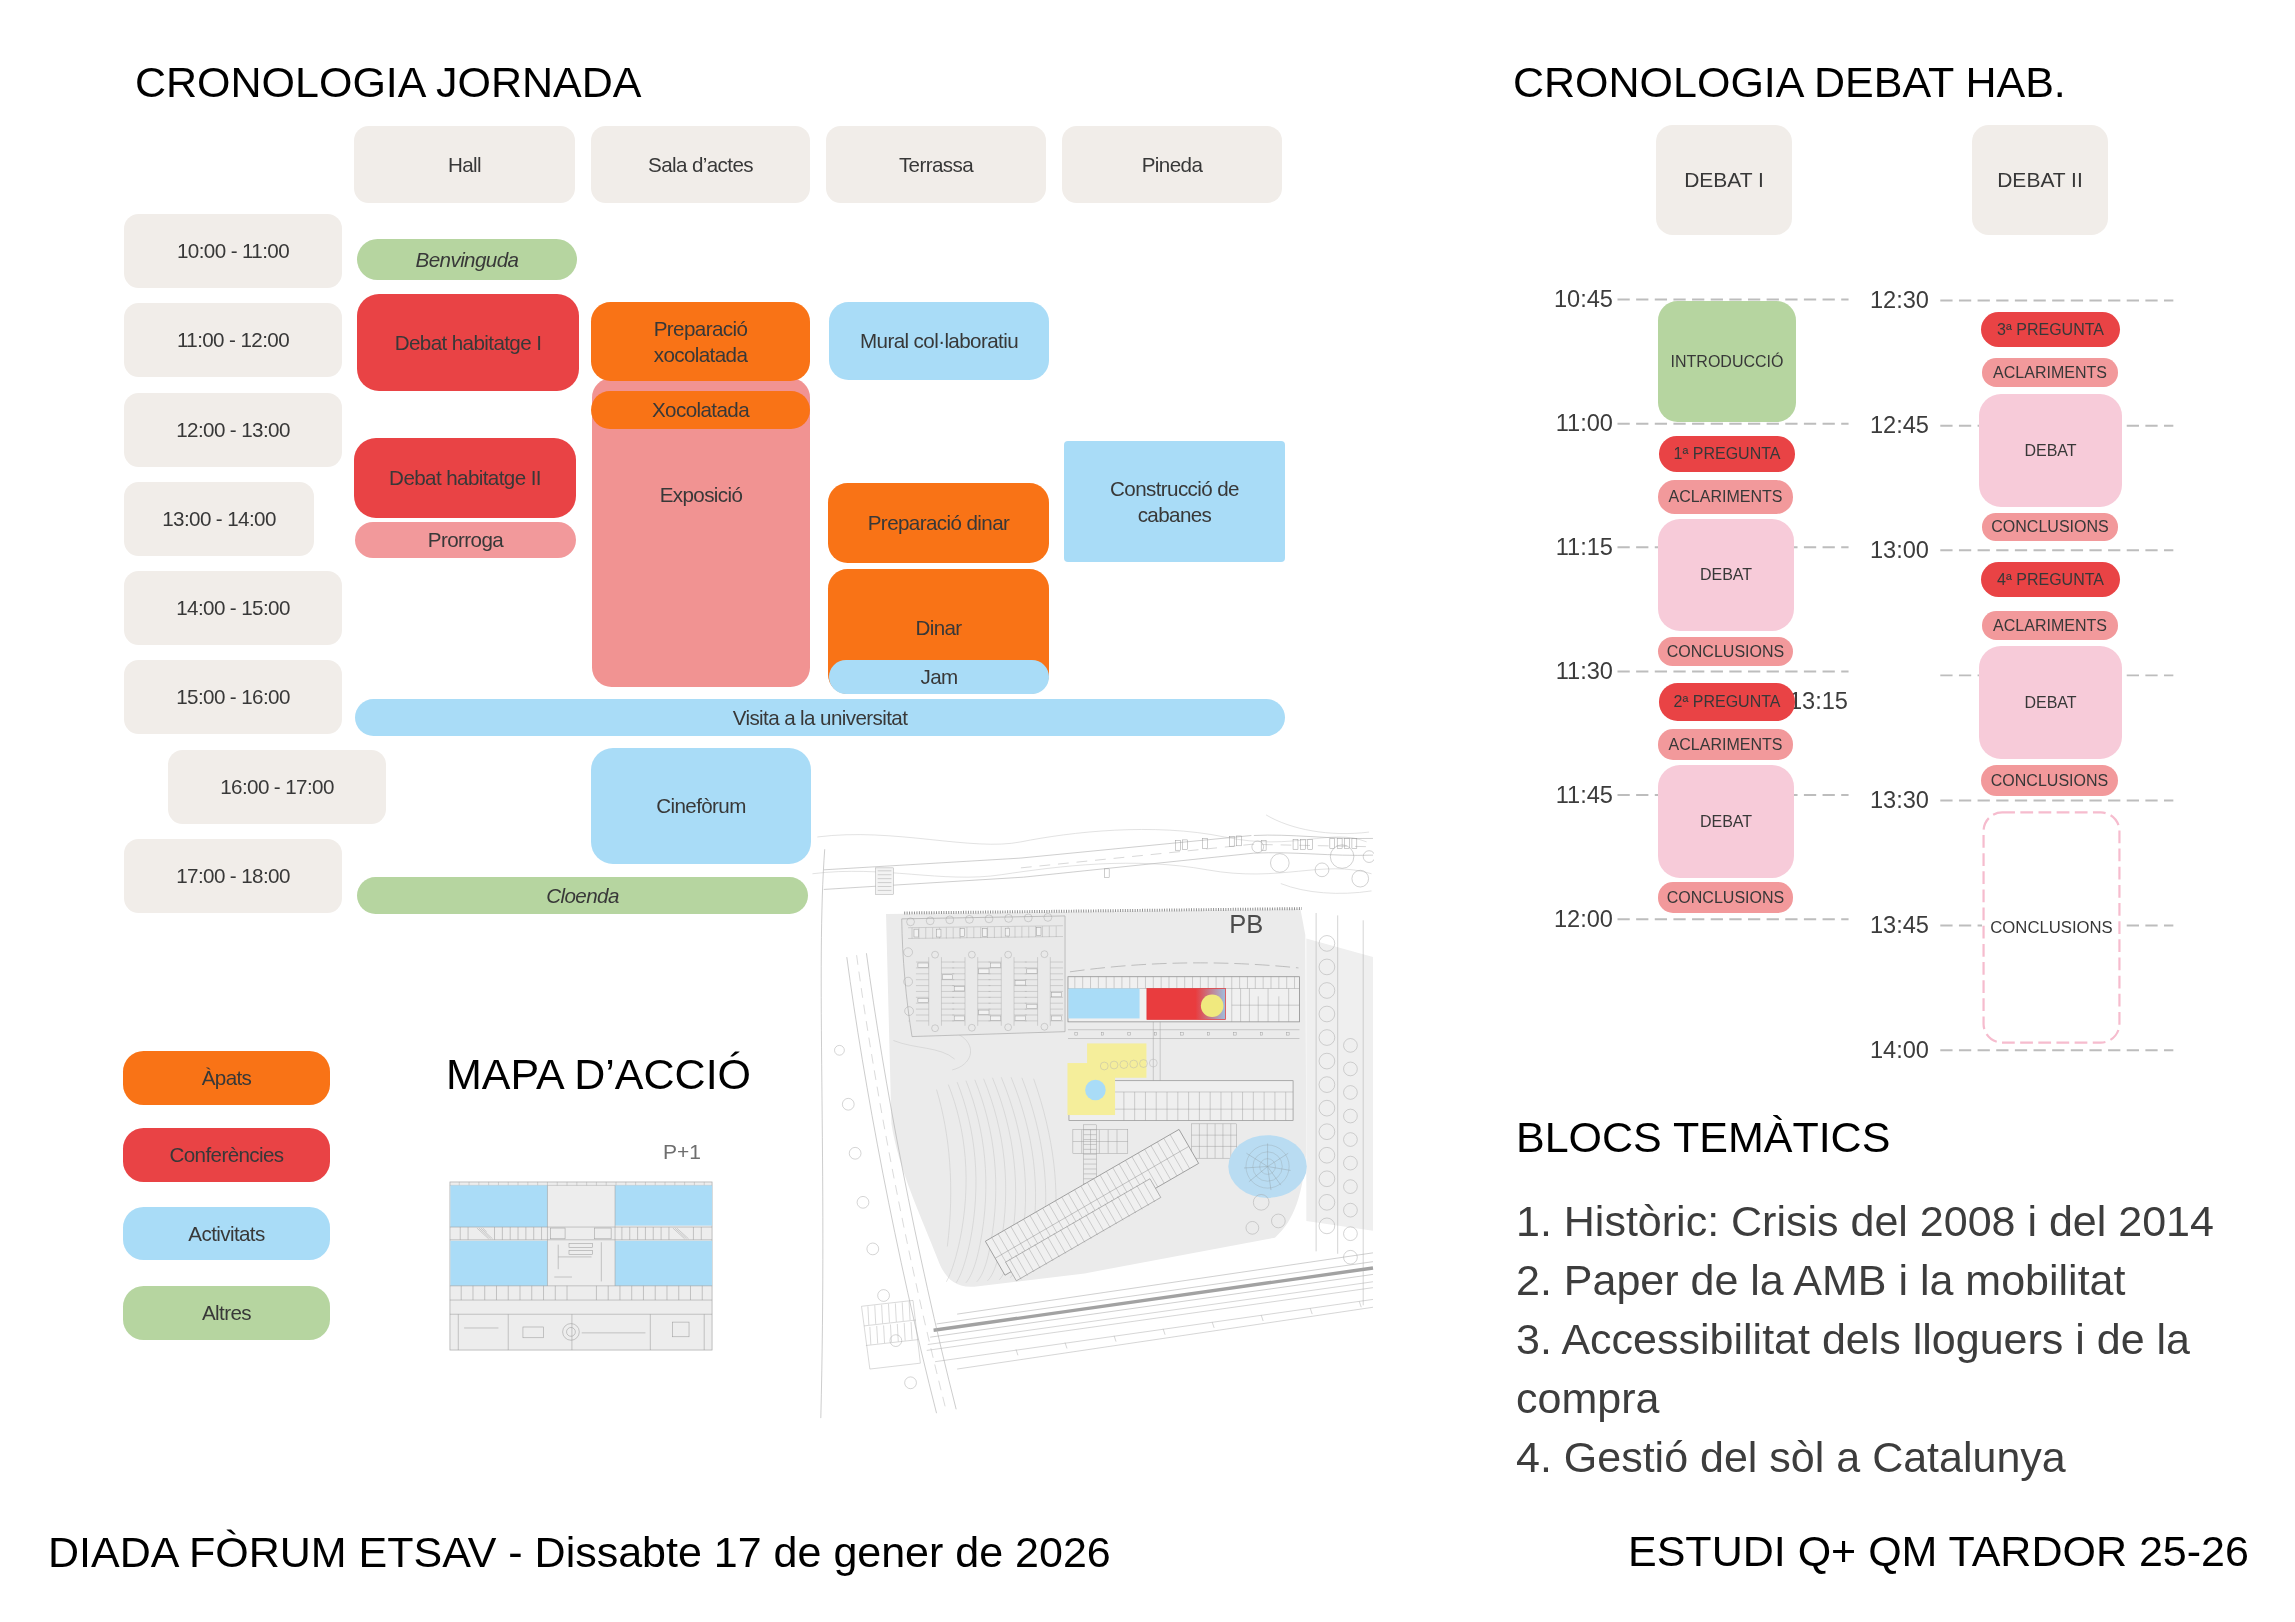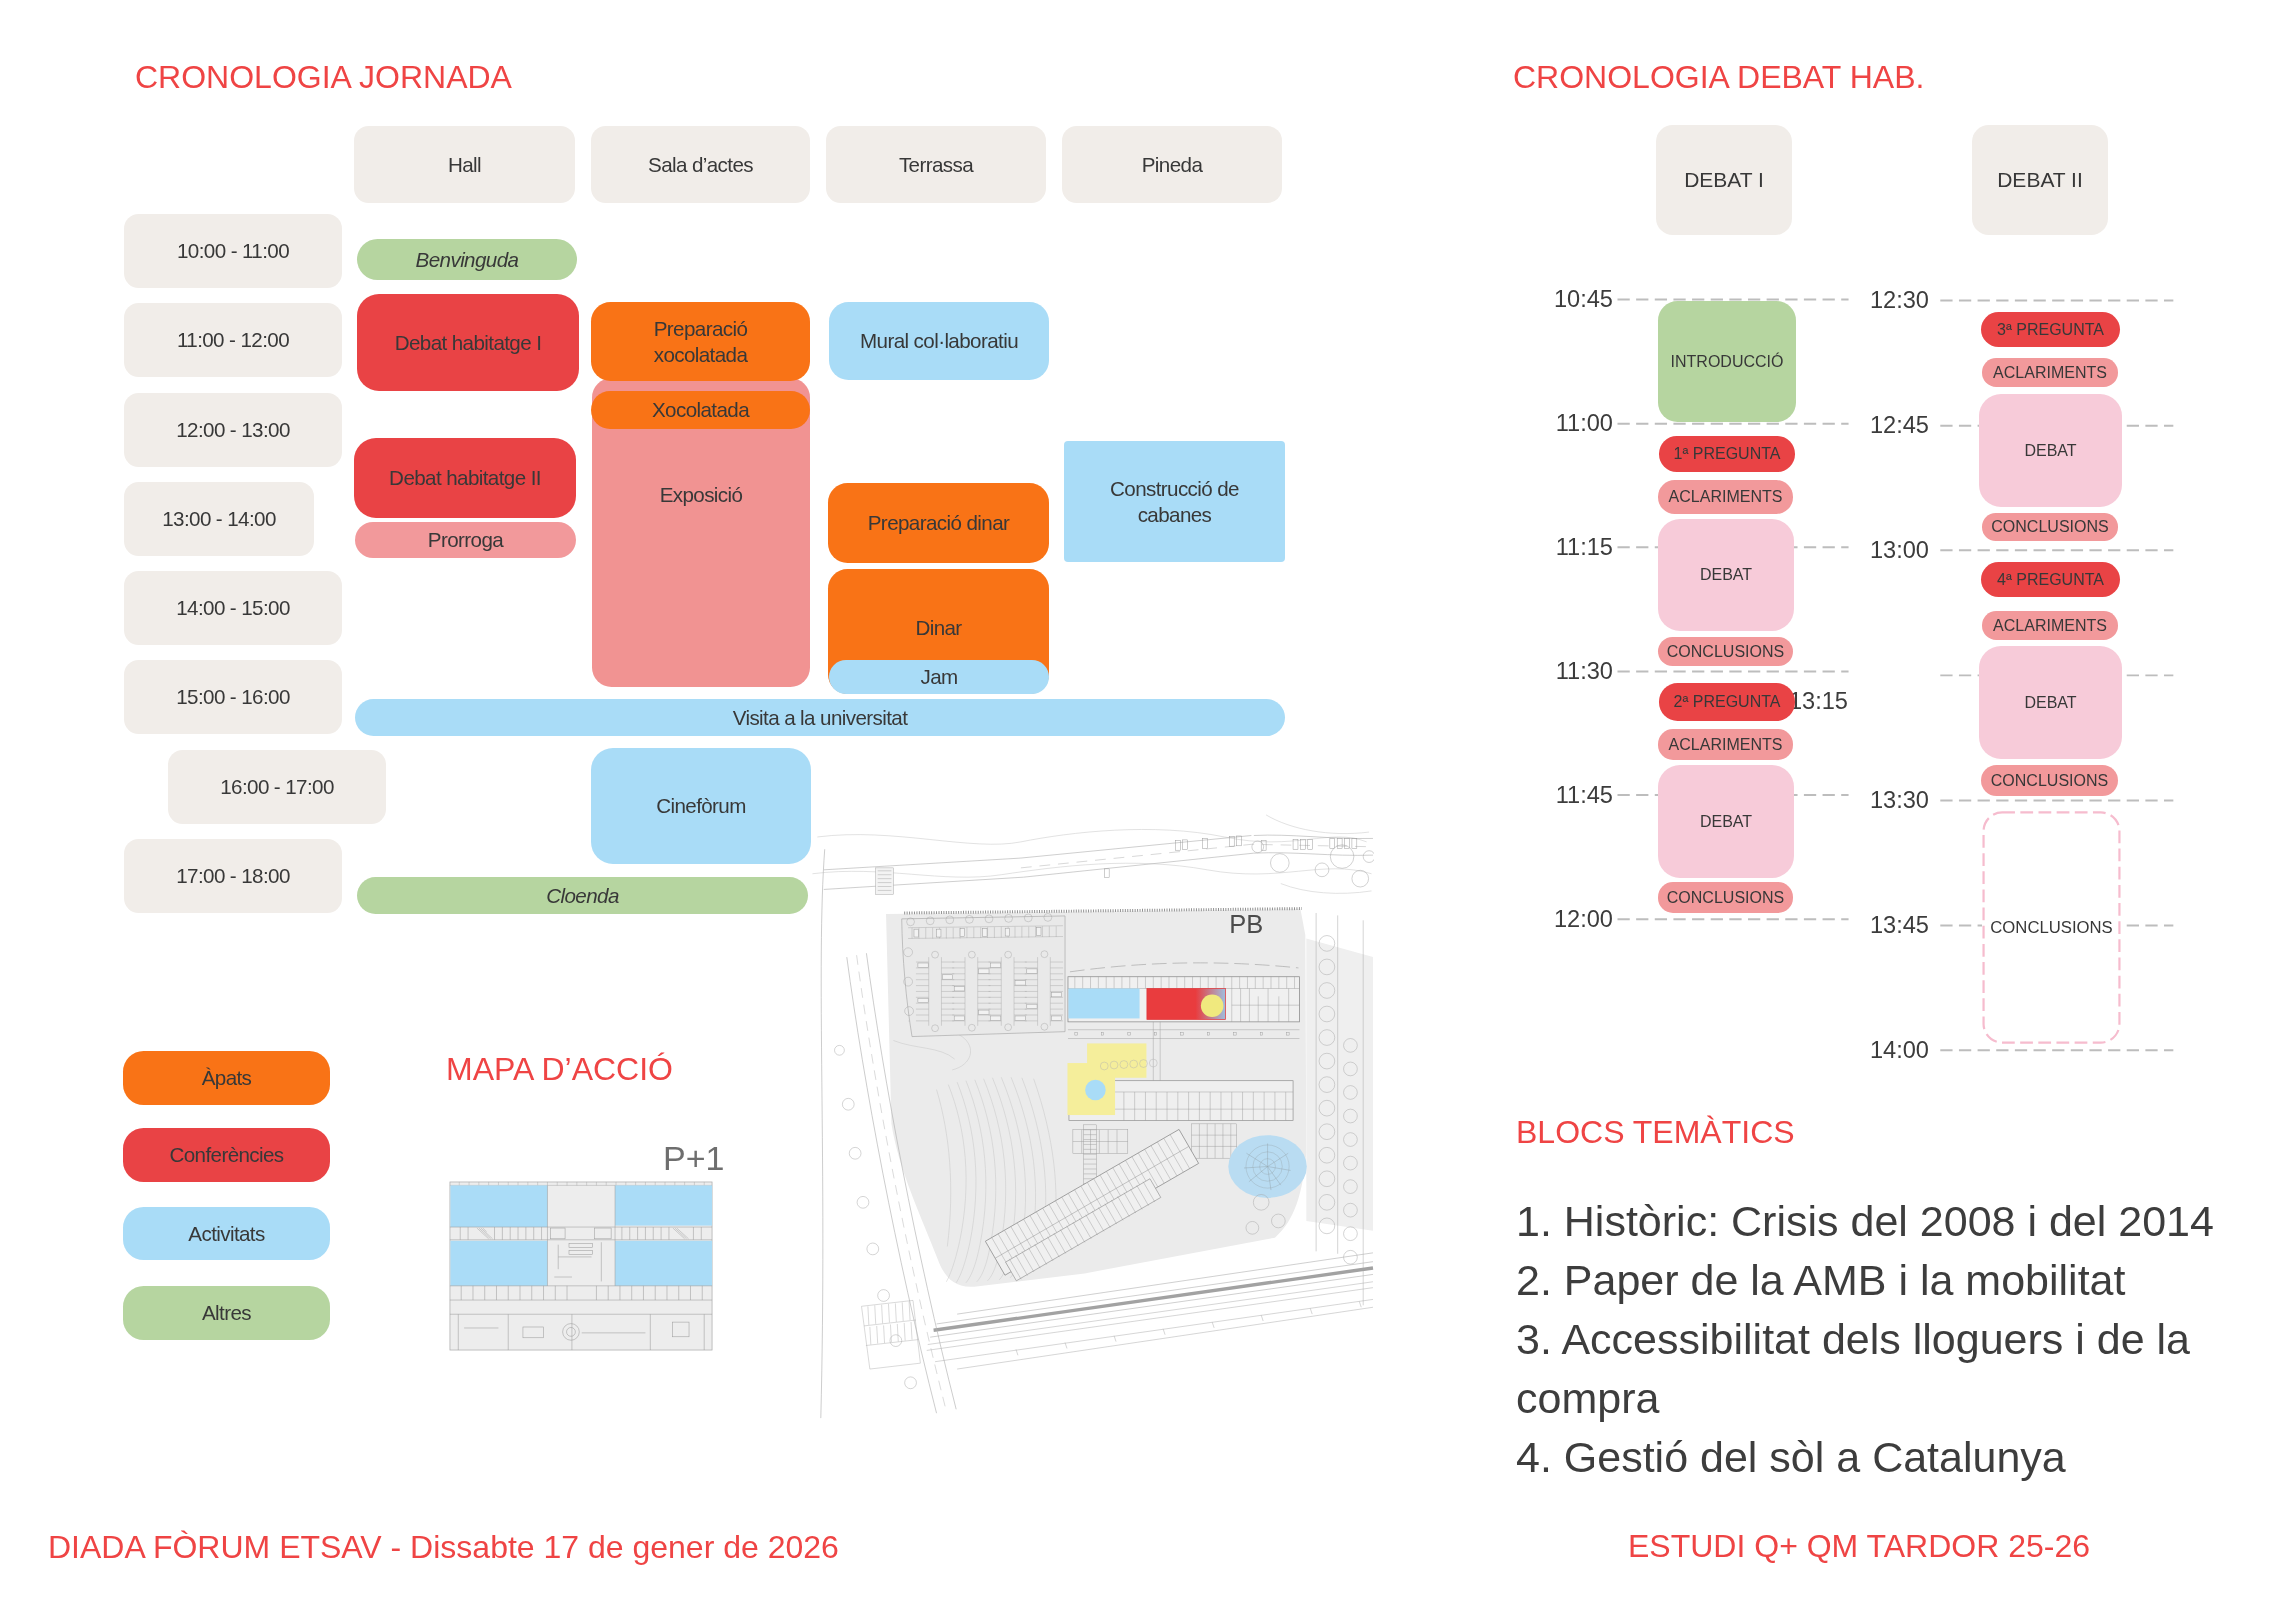--- a/index.html
+++ b/index.html
@@ -6,21 +6,21 @@
   body{width:2295px;height:1623px;background:#ffffff;font-family:"Liberation Sans",sans-serif;position:relative;overflow:hidden;color:#3d3d3d;}
   .b{position:absolute;display:flex;align-items:center;justify-content:center;text-align:center;color:#383838;}
   .gray{background:#f1ede9;}
   .green{background:#b6d5a0;}
   .red{background:#e94345;}
   .salmon{background:#f2999b;}
   .salmon2{background:#f19392;}
   .yellow{background:#f97316;}
   .blue{background:#a9dcf7;}
   .pink{background:#f7cbd9;}
-  .h1{position:absolute;font-size:32px;color:#ef4444;white-space:nowrap;line-height:1;}
+  .h1{position:absolute;font-size:43px;color:#000000;white-space:nowrap;line-height:1;}
   .t45{font-size:20.6px;letter-spacing:-0.6px;line-height:1.25;}
   .t37{font-size:16px;letter-spacing:0px;}
   .tl{position:absolute;font-size:23.6px;color:#3c3c3c;text-align:right;white-space:nowrap;line-height:1;}
   .it{font-style:italic;}
 </style>
 </head>
 <body>
 
 <div class="h1" style="left:135px;top:61px;">CRONOLOGIA JORNADA</div>
 
@@ -87,21 +87,21 @@
 <div class="b yellow t45" style="left:123px;top:1051px;width:207px;height:54px;border-radius:20.6px;">Àpats</div>
 
 <div class="b red t45" style="left:123px;top:1128px;width:207px;height:54px;border-radius:20.6px;">Conferències</div>
 
 <div class="b blue t45" style="left:123px;top:1207px;width:207px;height:53px;border-radius:20.6px;">Activitats</div>
 
 <div class="b green t45" style="left:123px;top:1286px;width:207px;height:54px;border-radius:20.6px;">Altres</div>
 
 <div class="h1" style="left:446px;top:1053px;">MAPA D’ACCIÓ</div>
 
-<div style="position:absolute;left:663px;top:1141px;font-size:34px;color:#6e6e6e;line-height:1;">P+1</div>
+<div style="position:absolute;left:663px;top:1141px;font-size:21px;color:#6e6e6e;line-height:1;">P+1</div>
 
 <div class="b gray" style="left:1656px;top:125px;width:136px;height:110px;border-radius:16.7px;font-size:21px;">DEBAT I</div>
 
 <div class="b gray" style="left:1972px;top:125px;width:136px;height:110px;border-radius:16.7px;font-size:21px;">DEBAT II</div>
 
 <svg style="position:absolute;left:0;top:0;" width="2295" height="1623" viewBox="0 0 4678 3307" fill="none">
 <g stroke="#bdbdbd" stroke-width="4" stroke-dasharray="25 13">
 <line x1="3297" y1="610" x2="3768" y2="610"></line>
 <line x1="3297" y1="863" x2="3768" y2="863"></line>
 <line x1="3297" y1="1115" x2="3768" y2="1115"></line>

